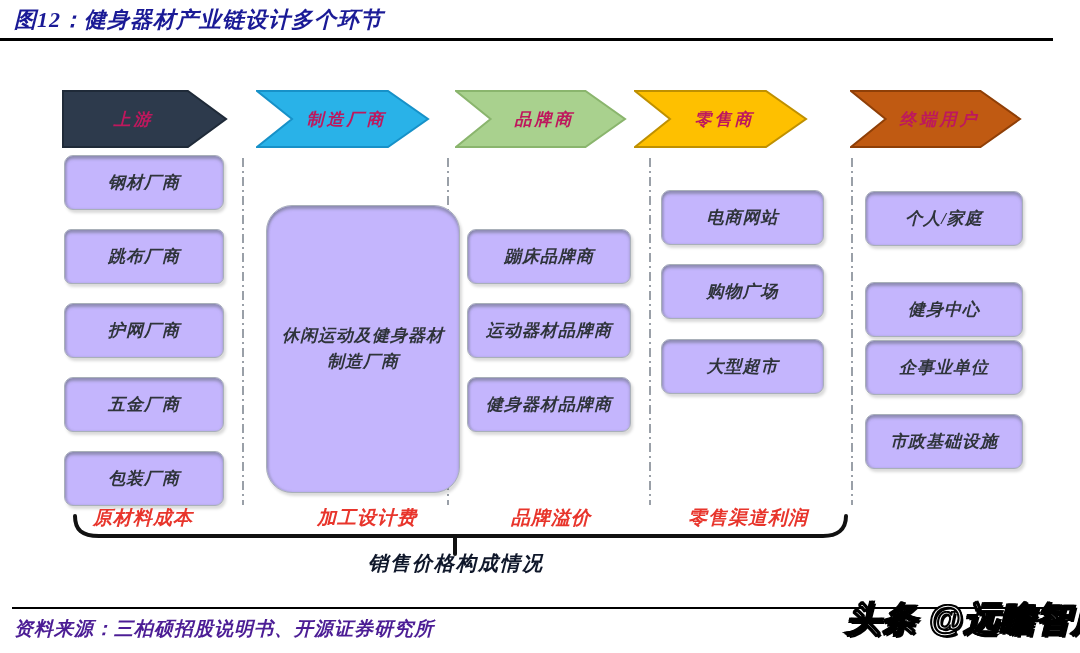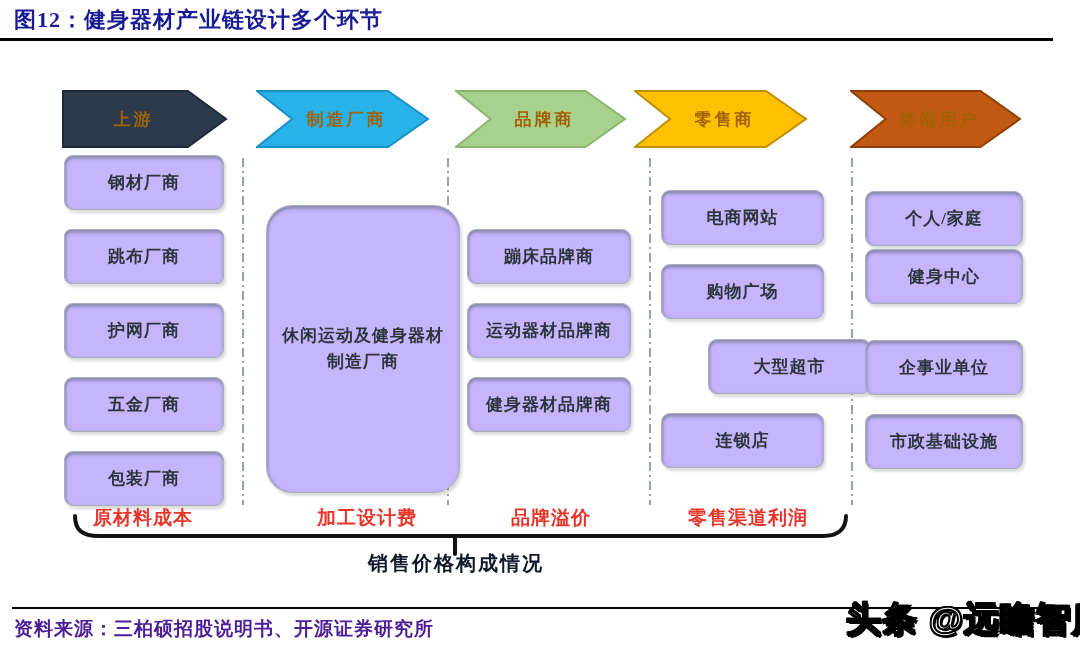--- a/index.html
+++ b/index.html
@@ -1,26 +1,26 @@
 <!DOCTYPE html>
 <html><head>
 <meta charset="utf-8">
 <style>
   html,body{margin:0;padding:0;background:#fff;}
   .page{position:relative;width:1080px;height:653px;background:#ffffff;overflow:hidden;
-        font-family:"Liberation Serif", serif;}
+        font-family:"Liberation Serif", serif;font-style:italic;}
 
   .title{position:absolute;left:14px;top:5px;font-size:22px;font-weight:bold;
          color:#1a1a96;letter-spacing:1px;white-space:nowrap;}
   .title-rule{position:absolute;left:0;top:38px;width:1053px;height:3px;background:#000;}
 
   .arrow{position:absolute;top:90px;height:58px;}
   .arrow svg{position:absolute;left:0;top:0;width:100%;height:100%;}
   .arrow-label{position:absolute;left:0;top:0;right:0;bottom:0;display:flex;align-items:center;
-         justify-content:center;color:#a16207;font-weight:bold;font-size:17px;letter-spacing:3px;}
+         justify-content:center;color:#be185d;font-weight:bold;font-size:17px;letter-spacing:3px;}
   .arrow.first .arrow-label{padding-right:14%;}
   .arrow.chev .arrow-label{padding-left:10%;padding-right:6%;}
 
   .gbox{position:absolute;height:53px;background:#c4b5fd;border:1px solid #a9b0b9;
         border-radius:9px;display:flex;align-items:center;justify-content:center;
         font-size:17px;font-weight:600;color:#2f343b;letter-spacing:1px;
         box-shadow:inset 0 3px 3px rgba(98,106,118,.5), inset 2px 0 2px rgba(98,106,118,.25),
                    2px 3px 3px rgba(0,0,0,.15);}
   .gbox.big{border-radius:26px;line-height:1.55;padding:0 14px;text-align:center;}
 
@@ -120,31 +120,28 @@
   <div class="gbox" style="left:467px;top:377px;width:162px;">
       <span>健身器材品牌商</span>
     </div>
 
   <div class="gbox" style="left:661px;top:190px;width:161px;">
       <span>电商网站</span>
     </div>
   <div class="gbox" style="left:661px;top:264px;width:161px;align-items:center;">
       <span>购物广场</span>
     </div>
-  <div class="gbox" style="left:661px;top:339px;width:161px;margin-left:47px;">
+  <div class="gbox" style="left:661px;top:339px;width:161px;">
       <span>大型超市</span>
-    </div>
-  <div class="gbox" style="left:661px;top:413px;width:161px;">
-      <span>连锁店</span>
     </div>
 
   <div class="gbox" style="left:865px;top:191px;width:156px;">
       <span>个人/家庭</span>
     </div>
-  <div class="gbox" style="left:865px;top:249px;width:156px;">
+  <div class="gbox" style="left:865px;top:282px;width:156px;">
       <span>健身中心</span>
     </div>
   <div class="gbox" style="left:865px;top:340px;width:156px;">
       <span>企事业单位</span>
     </div>
   <div class="gbox" style="left:865px;top:414px;width:156px;">
       <span>市政基础设施</span>
     </div>
 
   <div class="cost" style="left:54px;width:178px;">原材料成本</div>

